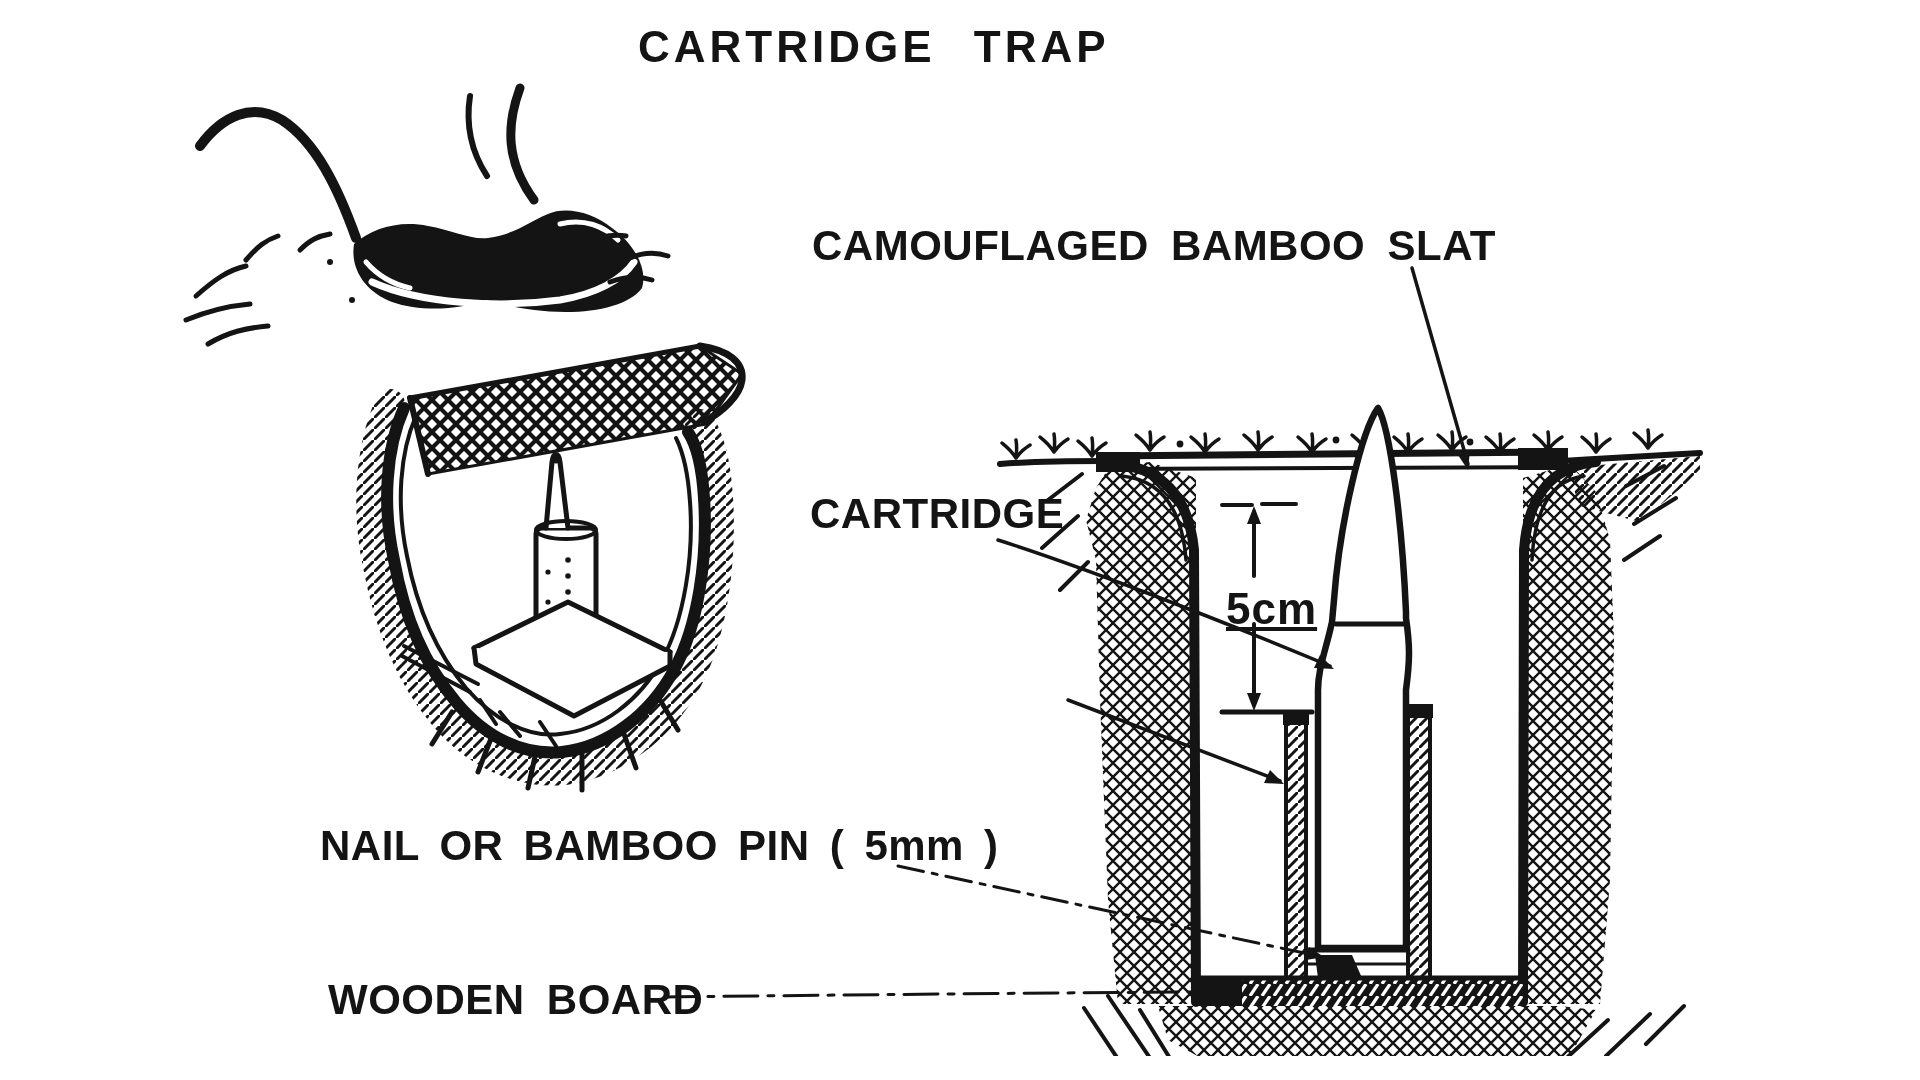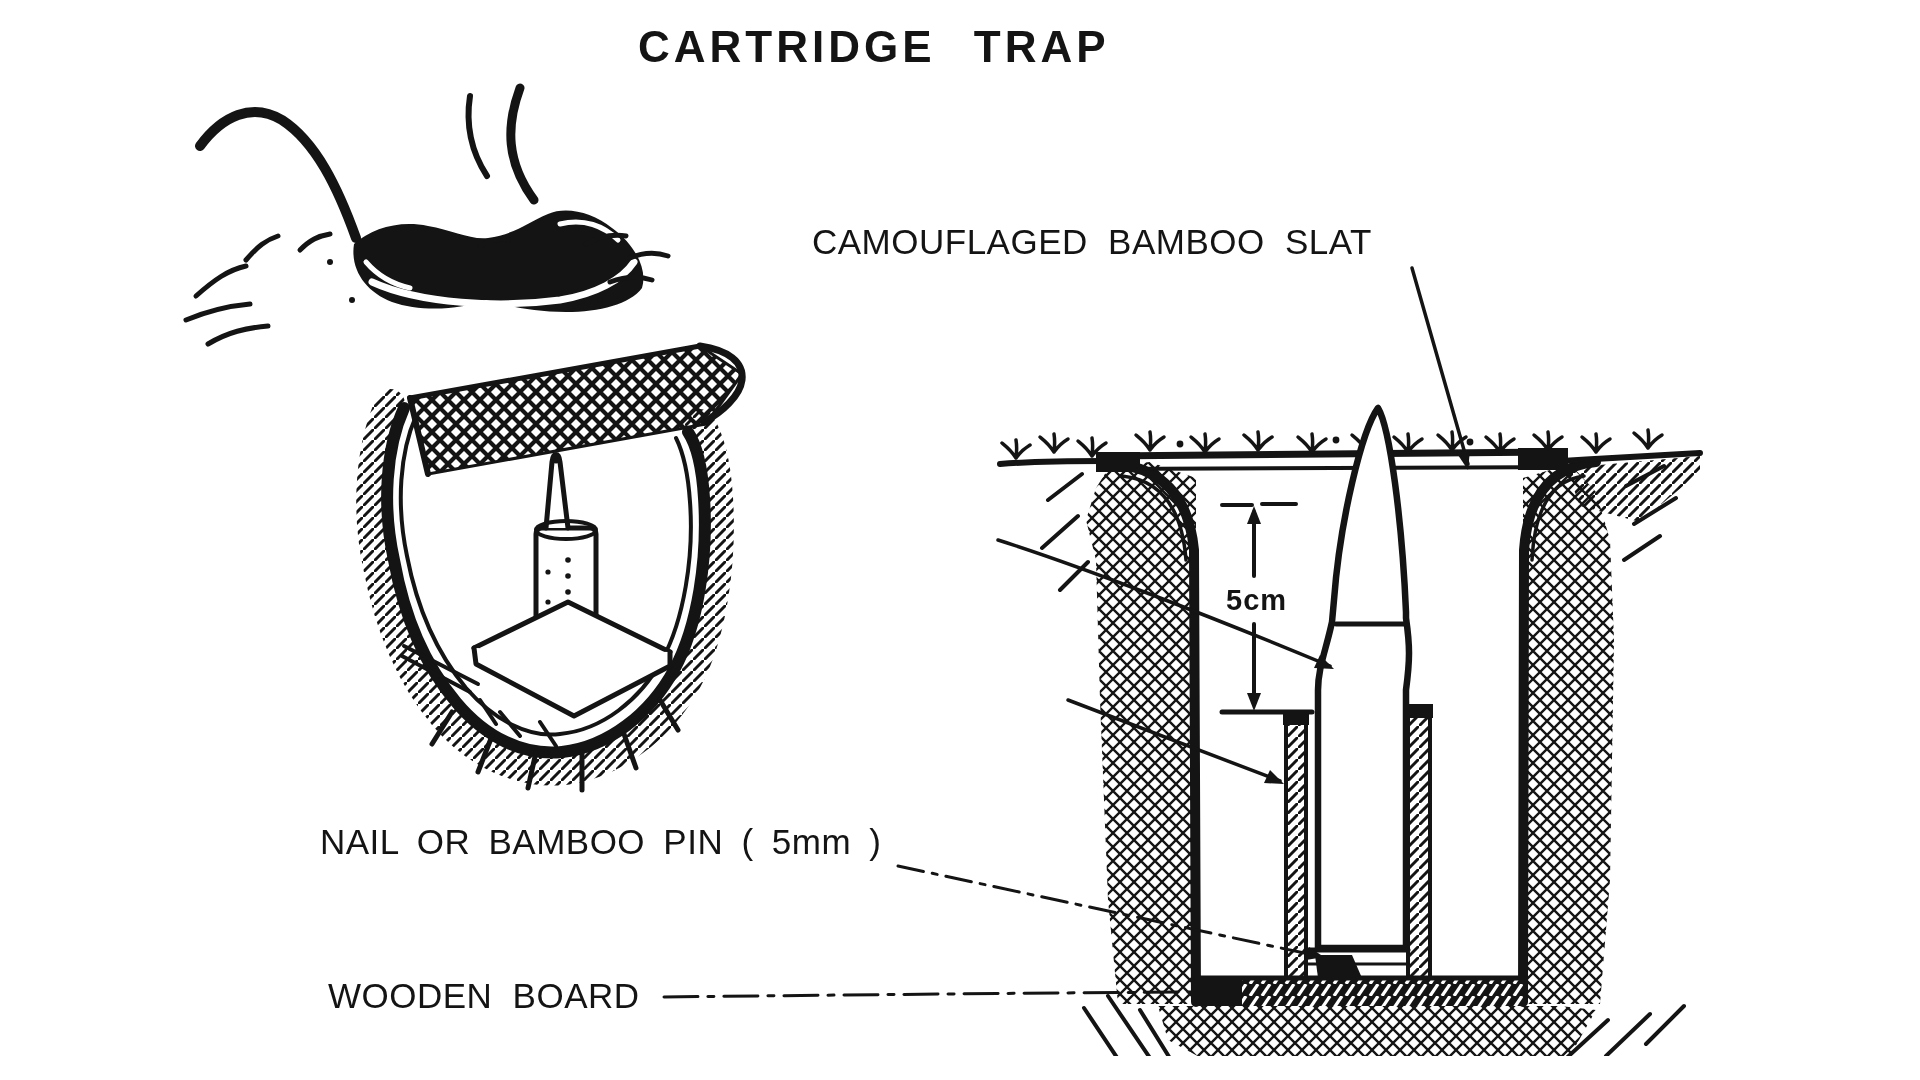--- a/index.html
+++ b/index.html
@@ -10,46 +10,47 @@
   .stage{
     position:relative;
     width:1920px;height:1056px;
     background:var(--paper);
     overflow:hidden;
     font-family:"Liberation Sans", sans-serif;
   }
   .art{position:absolute;left:0;top:0;}
   .lbl{
     position:absolute;
-    font-weight:400;
-    font-size:35px;
+    font-weight:700;
+    font-size:42px;
     line-height:1.05;
     letter-spacing:.5px;
     word-spacing:10px;
     color:var(--ink);
     white-space:nowrap;
   }
   .title{
     position:absolute;
     left:638px;top:22px;
     font-weight:700;
     font-size:44px;
     letter-spacing:4px;
     word-spacing:22px;
     color:var(--ink);
     white-space:nowrap;
   }
   .dim{
     position:absolute;
     left:1226px;top:584px;
     font-weight:700;
-    font-size:29px;
+    font-size:44px;
     letter-spacing:1px;
     color:var(--ink);
     white-space:nowrap;
+    text-decoration:underline;
   }
 </style>
 </head>
 <body>
 
 <div class="stage">
 
   <svg class="art" width="1920" height="1080" viewBox="0 0 1920 1080">
     <defs>
       <pattern id="patCross" width="14" height="14" patternUnits="userSpaceOnUse">
@@ -254,20 +255,21 @@
 
         <path d="M664 997 C840 995 1020 993 1194 992" stroke-width="3" stroke-dasharray="34 10 6 10"></path>
       </g>
     </g>
   </svg>
 
   <div class="title">CARTRIDGE TRAP</div>
 
   <div class="lbl" style="left:812px;top:224px;">CAMOUFLAGED BAMBOO SLAT</div>
 
+  <div class="lbl" style="left:810px;top:492px;">CARTRIDGE</div>
 
   <div class="dim">5cm</div>
 
 
   <div class="lbl" style="left:320px;top:824px;word-spacing:8px;">NAIL OR BAMBOO PIN ( 5mm )</div>
 
   <div class="lbl" style="left:328px;top:978px;text-align:center;">WOODEN BOARD</div>
 </div>
 
 </body></html>

